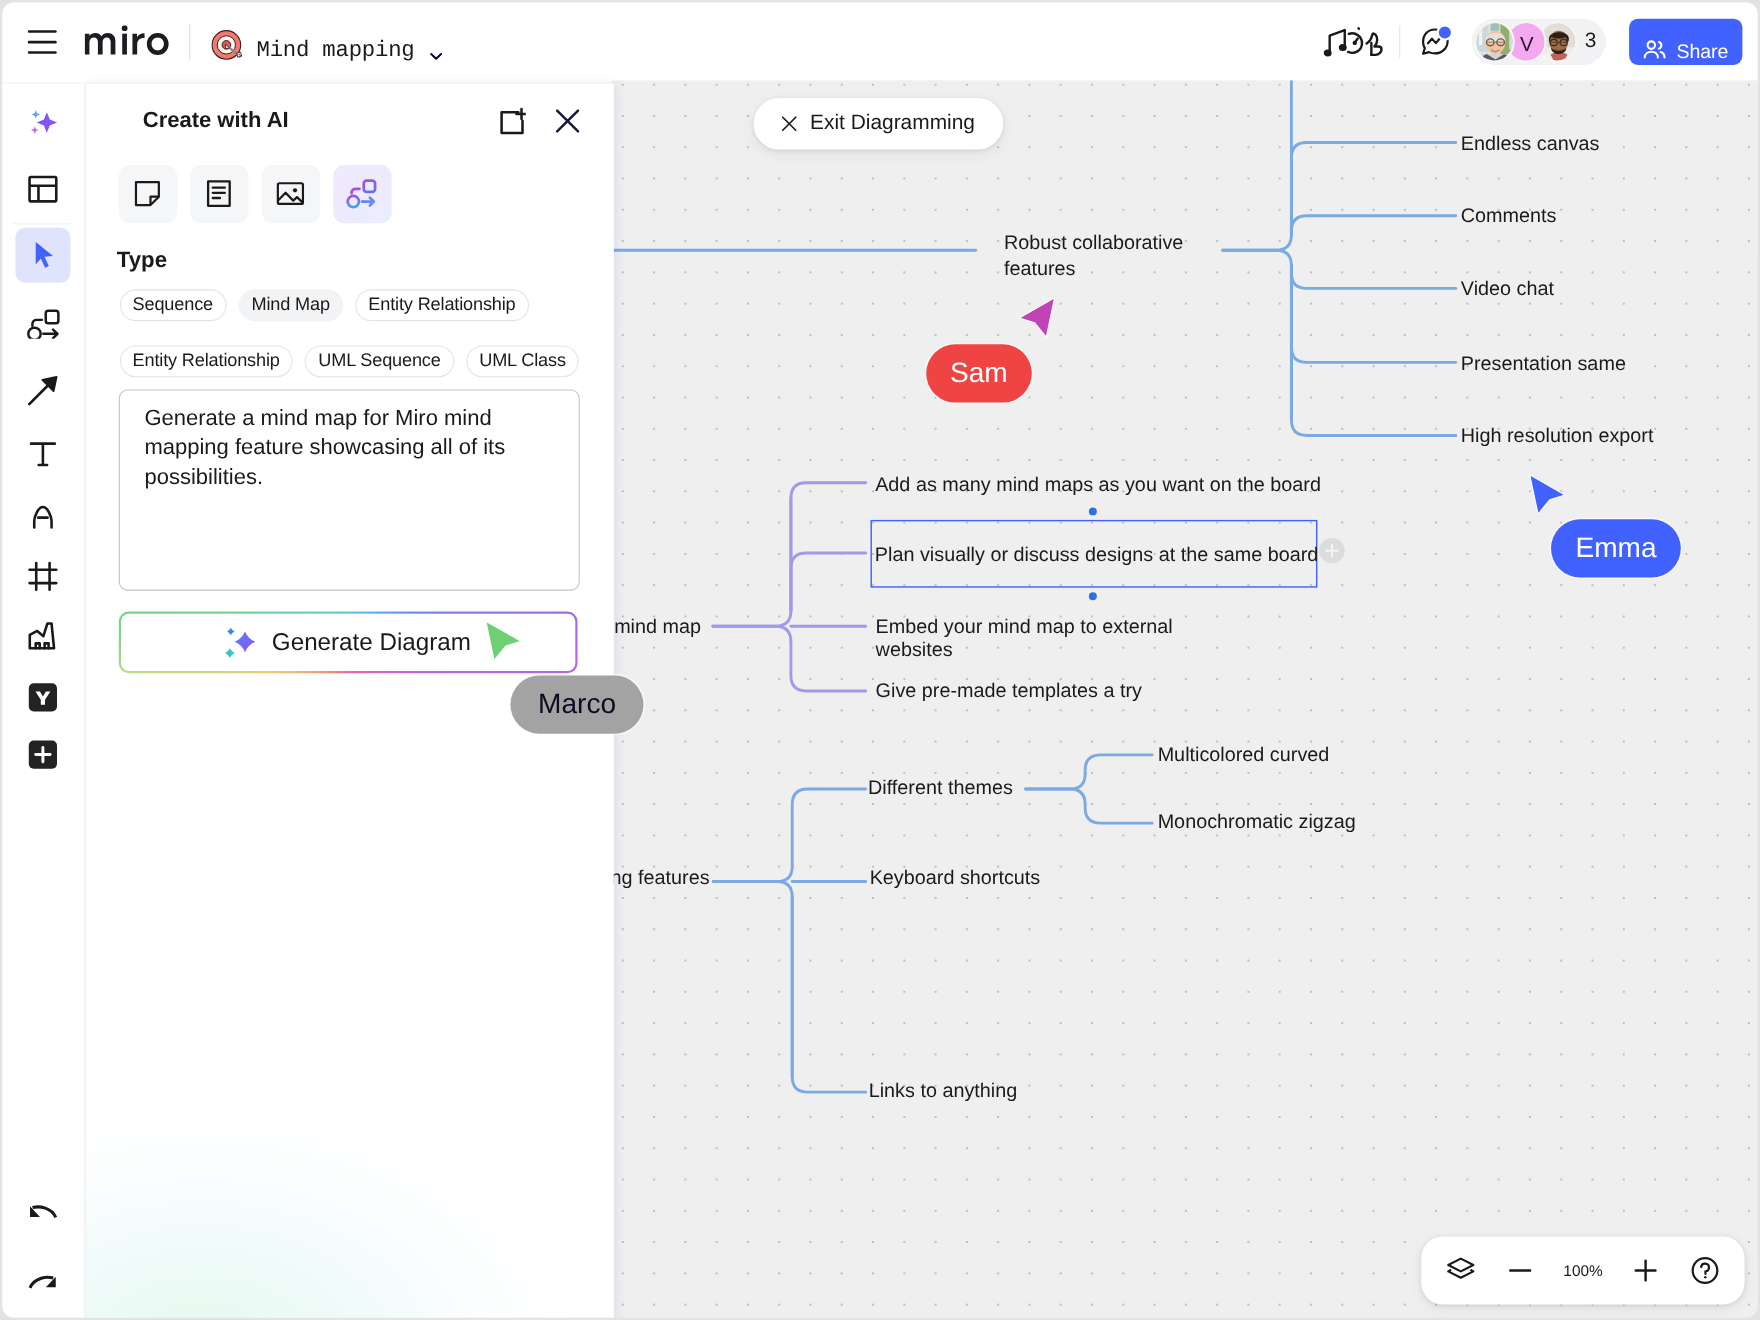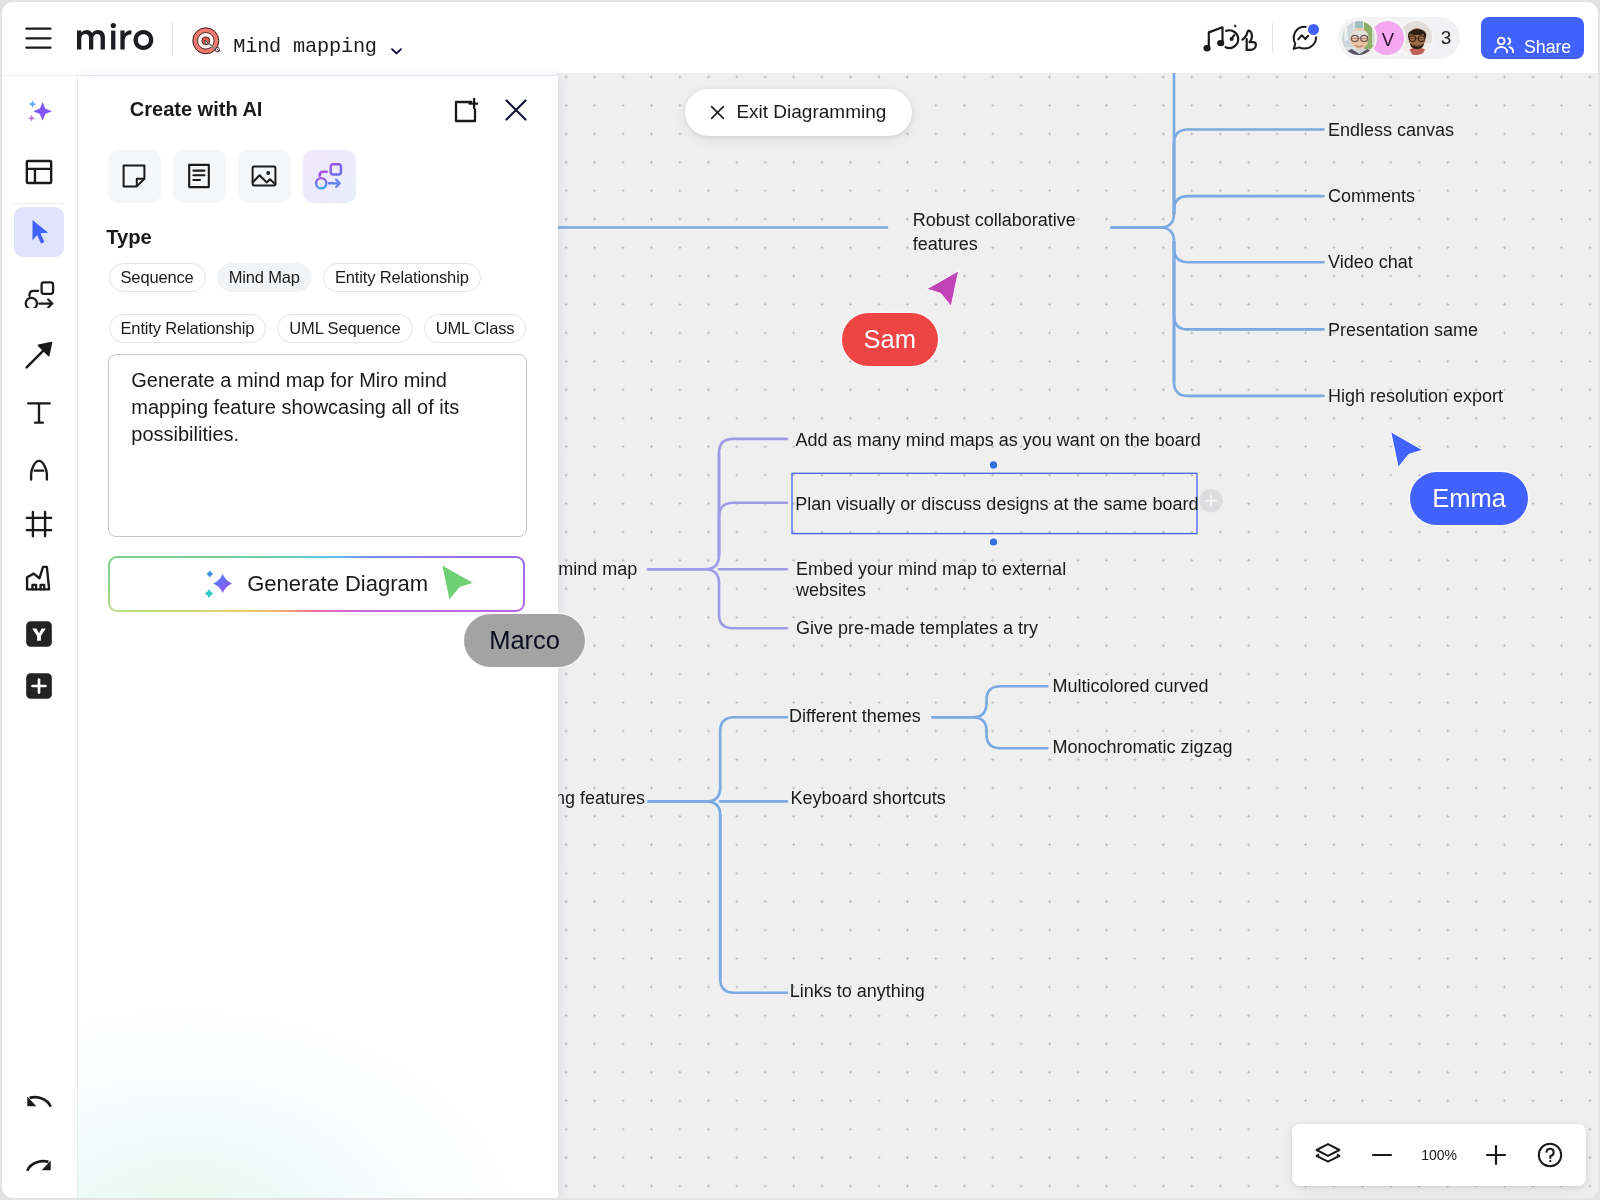--- a/index.html
+++ b/index.html
@@ -97,21 +97,21 @@
   .exit-btn span{font-size:19px;color:#1a1a1a;letter-spacing:0px;}
   .mm-label{position:absolute;font-size:18px;color:#1a1a1a;line-height:25px;white-space:pre;
             letter-spacing:0px;}
   .cursor-badge{position:absolute;border-radius:27px;display:flex;align-items:center;
           justify-content:center;color:#fff;font-size:25.5px;letter-spacing:0px;
           box-shadow:0 0 0 1.4px rgba(255,255,255,.55);}
 
   
   #cursors{position:absolute;left:0;top:0;width:1600px;height:1200px;pointer-events:none;z-index:20;}
   #zoombar{position:absolute;z-index:15;left:1292.4px;top:1124.1px;width:293.5px;height:62px;background:#fff;
-           border-radius:8px;box-sizing:border-box;
+           border-radius:20px;box-sizing:border-box;
            display:flex;align-items:center;padding:0 12.5px;gap:0;justify-content:space-between;
            box-shadow:0 1px 5px rgba(5,0,56,.09),0 4px 14px rgba(5,0,56,.06);}
   .zb-btn{width:46px;height:46px;display:flex;align-items:center;justify-content:center;cursor:pointer;
           line-height:0;}
   
   .zb-val{width:51px;text-align:center;font-size:14px;color:#1a1a1a;letter-spacing:0px;}
 </style>
 </head>
 <body>
 

